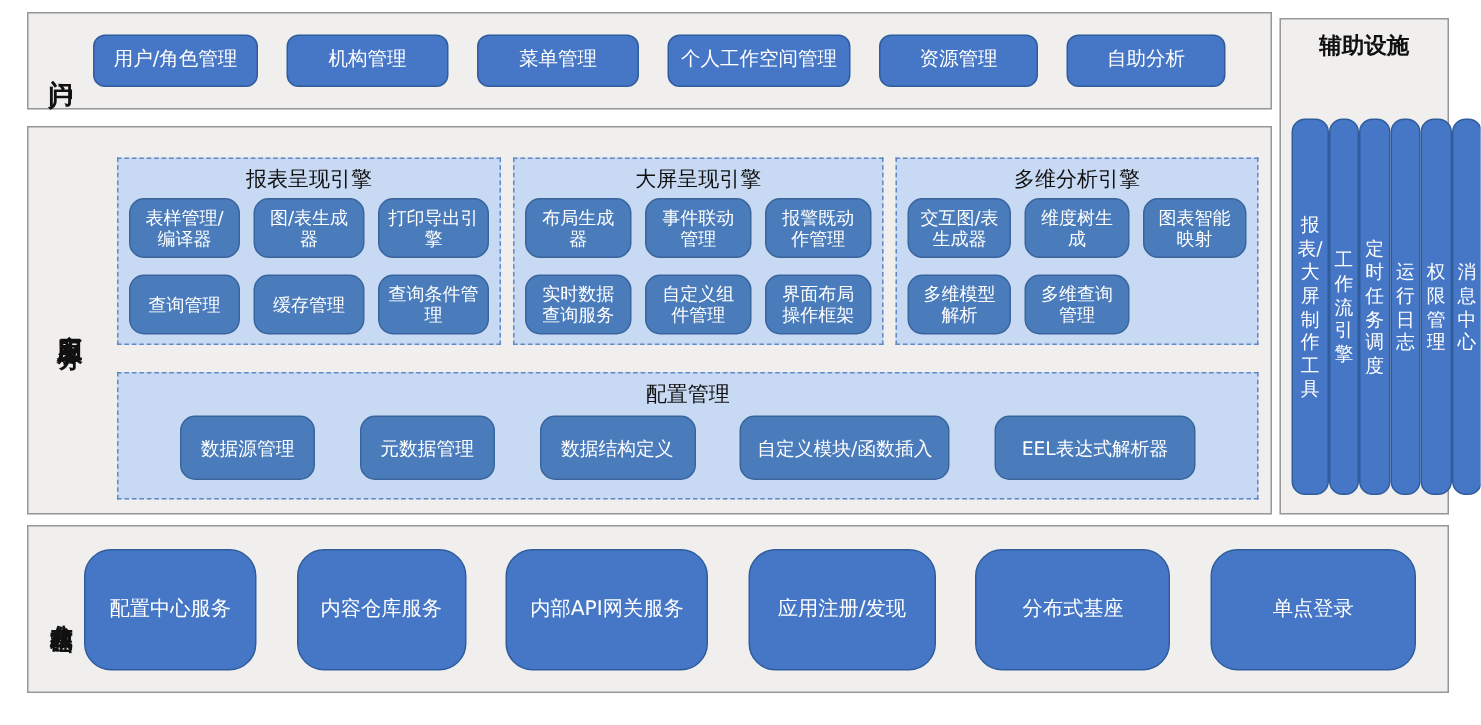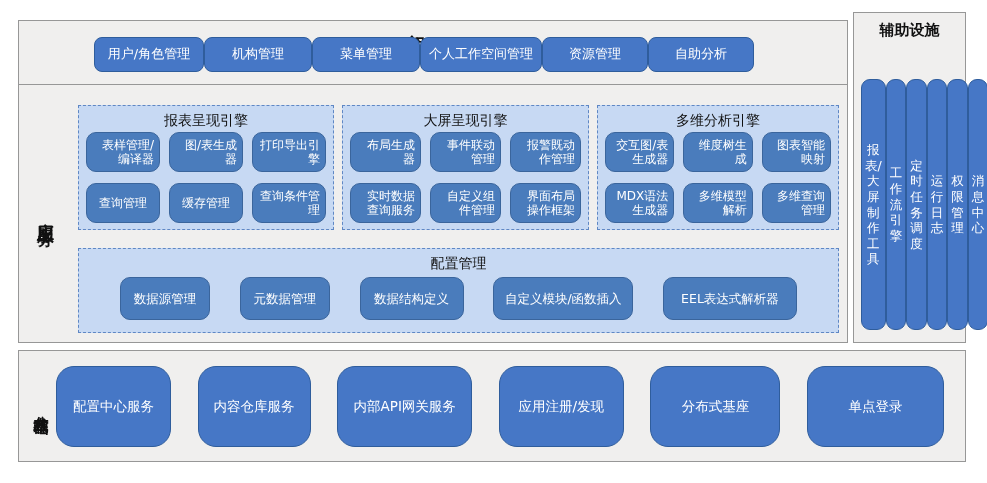--- a/index.html
+++ b/index.html
@@ -31,24 +31,23 @@
     color:#fff;
     display:flex;
     align-items:center;
     justify-content:center;
     text-align:center;
     cursor:pointer;
     line-height:1.25;
   }
   
   .portal {
-    left:18px; top:20px; width:830px; height:65px;
+    left:18px; top:8px; width:830px; height:65px;
     display:flex; align-items:center;
     padding:0 30px 0 12px;
-    flex-direction:column;
   }
   .portal .vlabel { margin-right:14px; }
   .hbtns { flex:1; display:flex; justify-content:space-between; align-items:center; }
   .portal .btn { height:35px; font-size:13px; }
   .portal .btn:nth-child(1){ width:110px; }
   .portal .btn:nth-child(2){ width:108px; }
   .portal .btn:nth-child(3){ width:108px; }
   .portal .btn:nth-child(4){ width:122px; }
   .portal .btn:nth-child(5){ width:106px; }
   .portal .btn:nth-child(6){ width:106px; }
@@ -70,21 +69,21 @@
   .engine.e2 { width:247px; }
   .engine.e3 { flex:1; }
   .engine-title { text-align:center; font-size:14px; color:#111; height:23px; line-height:23px; flex:0 0 auto; }
   .engine-grid { flex:1; display:grid; grid-template-columns:repeat(3,1fr); gap:11px 9px; }
   .ibtn {
     background:var(--inner-button,#4a7cbc);
     border:1px solid var(--inner-button-border,#3a659c);
     border-radius:10px;
     color:#fff; font-size:12px; line-height:1.2;
     display:flex; align-items:center; justify-content:center;
-    text-align:right; padding:1px 5px; cursor:pointer;
+    text-align:center; padding:1px 5px; cursor:pointer;
   }
   .config { margin-top:18px; flex:1; }
   .config-row { flex:1; display:flex; justify-content:space-between; align-items:center; padding:2px 34px 6px 34px; }
   .config-row .ibtn { height:43px; font-size:12.5px; }
   .config-row .ibtn:nth-child(1){ width:90px; }
   .config-row .ibtn:nth-child(2){ width:90px; }
   .config-row .ibtn:nth-child(3){ width:104px; }
   .config-row .ibtn:nth-child(4){ width:140px; }
   .config-row .ibtn:nth-child(5){ width:134px; }
   
@@ -158,21 +157,20 @@
             <div class="ibtn">界面布局操作框架</div>
           </div>
         </div>
 
         <div class="engine e3">
           <div class="engine-title">多维分析引擎</div>
           <div class="engine-grid">
             <div class="ibtn">交互图/表生成器</div>
             <div class="ibtn">维度树生成</div>
             <div class="ibtn">图表智能映射</div>
-            <div class="ibtn">MDX语法生成器</div>
             <div class="ibtn">多维模型解析</div>
             <div class="ibtn">多维查询管理</div>
           </div>
         </div>
 
       </div>
 
       <div class="engine config">
         <div class="engine-title">配置管理</div>
         <div class="config-row">

